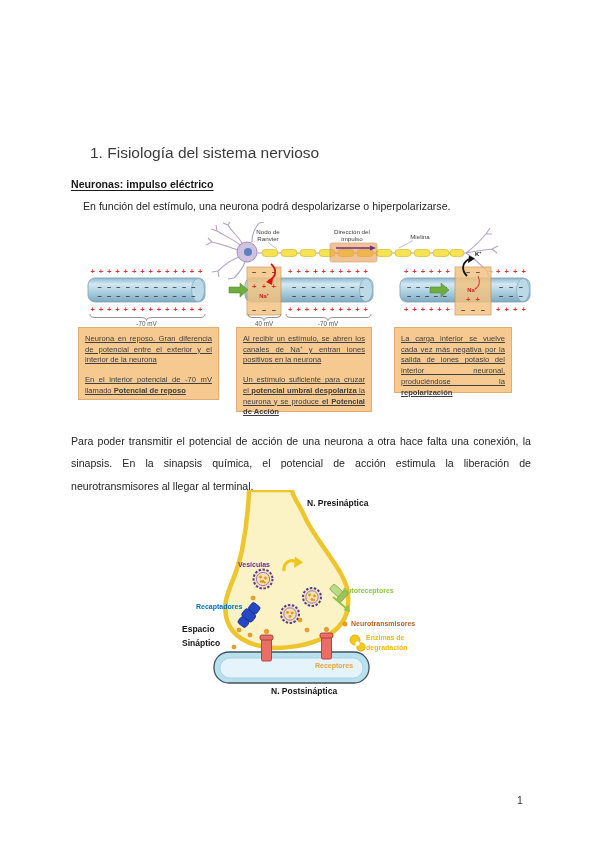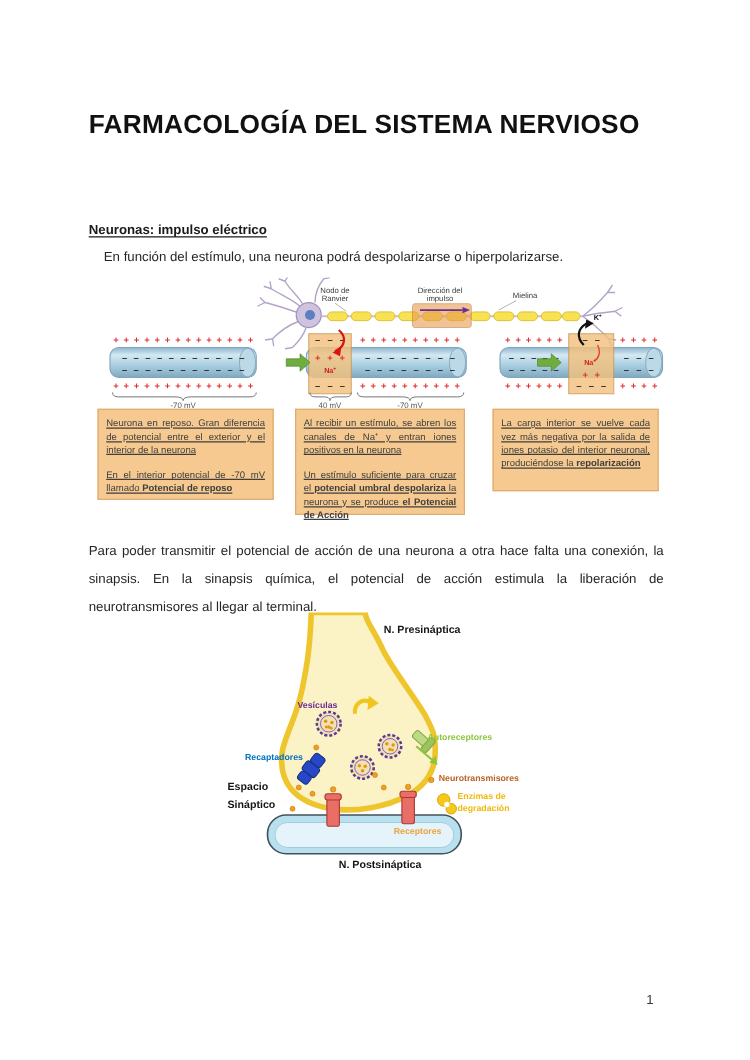--- a/index.html
+++ b/index.html
@@ -33,21 +33,21 @@
   .syn-brown{font-size:7px;color:var(--label_brown,#BB6125);}
   .syn-yellow{font-size:7px;color:var(--label_yellow,#F0B90A);line-height:9.5px;}
   .syn-orange{font-size:7px;color:var(--label_orange,#EDA23B);}
   .two-line{line-height:13.5px;}
 </style>
 </head>
 <body>
 
 <div id="page">
 
-  <div class="abs title">FARMACOLOGÍA DEL SISTEMA NERVIOSO</div>
+  <div class="abs section">1. Fisiología del sistema nervioso</div>
   <div class="abs subhead">Neuronas: impulso eléctrico</div>
   <div class="abs bodytext intro">En función del estímulo, una neurona podrá despolarizarse o hiperpolarizarse.</div>
 
   <svg class="abs" style="left:0;top:222px;" width="600" height="106" viewBox="0 0 600 106">
     <defs>
       <linearGradient id="cylg" x1="0" y1="0" x2="0" y2="1">
         <stop offset="0" stop-color="#8FB5CC"></stop>
         <stop offset="0.25" stop-color="#D3E8F3"></stop>
         <stop offset="0.6" stop-color="#A9CEE0"></stop>
         <stop offset="1" stop-color="#7FA8C0"></stop>
@@ -155,21 +155,21 @@
   </svg>
 
   <div class="infobox" style="left:78px;top:327px;width:141px;height:73px;">
     <p><span>Neurona en reposo. Gran diferencia de potencial entre el exterior y el interior de la neurona</span></p>
     <p><span>En el interior potencial de -70 mV llamado </span><b>Potencial de reposo</b></p>
   </div>
   <div class="infobox" style="left:236px;top:327px;width:136px;height:85px;">
     <p><span>Al recibir un estímulo, se abren los canales de Na⁺ y entran iones positivos en la neurona</span></p>
     <p><span>Un estímulo suficiente para cruzar el </span><b>potencial umbral</b> <b>despolariza</b><span> la neurona y se produce </span><b>el Potencial de Acción</b></p>
   </div>
-  <div class="infobox" style="left:394px;top:327px;width:133px;height:66px;">
+  <div class="infobox" style="left:394px;top:327px;width:118px;height:66px;">
     <p><span>La carga interior se vuelve cada vez más negativa por la salida de iones potasio del interior neuronal, produciéndose la </span><b>repolarización</b></p>
   </div>
 
   <div class="abs bodytext para">Para poder transmitir el potencial de acción de una neurona a otra hace falta una conexión, la sinapsis. En la sinapsis química, el potencial de acción estimula la liberación de neurotransmisores al llegar al terminal.</div>
 
   <svg class="abs" style="left:0;top:490px;" width="600" height="215" viewBox="0 0 600 215">
 
     <path d="M249,0 C248,30 245,45 242,60 C237,85 230,93 226,110 C222,135 235,152 265,157 C285,160 310,155 325,147 C340,139 347,128 348,115 C349,100 347,95 340,82 C330,65 310,40 305,27 C298,12 293,8 292,0 Z" style="fill:var(--bulb_yellow,#FBF2C6);stroke:var(--bulb_border,#EFC52E);" stroke-width="4.5" stroke-linejoin="round"></path>
 
     <g>

